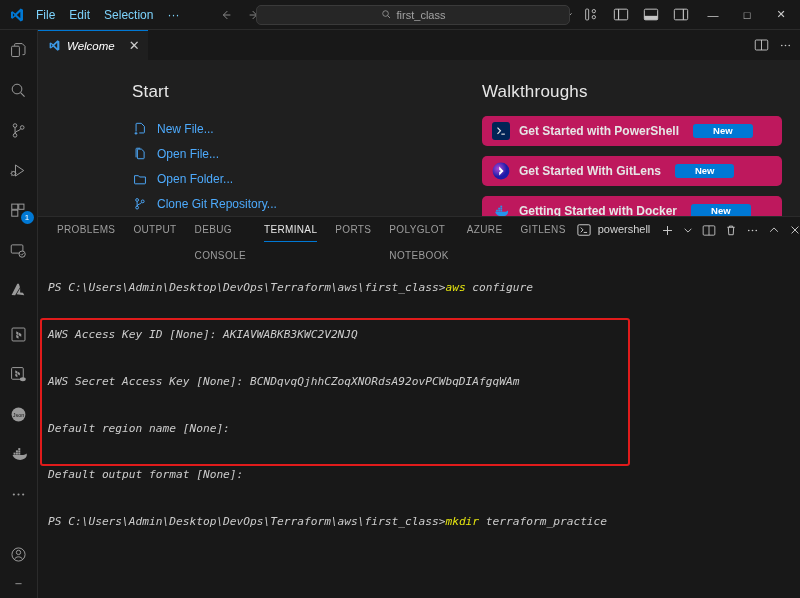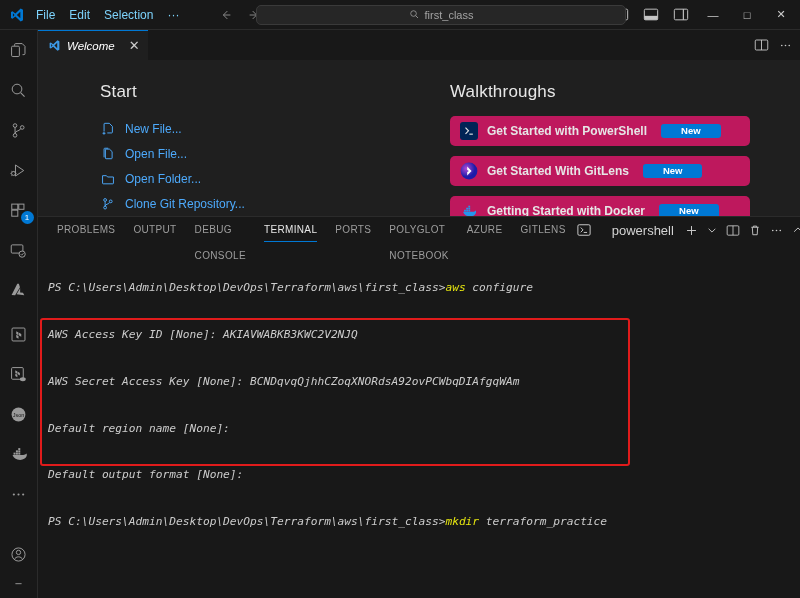--- a/index.html
+++ b/index.html
@@ -18,21 +18,21 @@
     background: #181818;
     display: flex; align-items: center;
     border-bottom: 1px solid #2b2b2b;
     position: relative;
   }
   .tb-logo { width: 34px; display: flex; align-items: center; justify-content: center; }
   .tb-menu { display: flex; align-items: center; gap: 14px; padding-left: 2px; font-size: 12px; color: #7dd3fc; }
   .tb-menu span { cursor: default; }
   .tb-nav { display: flex; align-items: center; gap: 14px; margin-left: 40px; color: #a0a0a0; font-size: 15px; }
   .tb-search {
-    position: absolute; left: 256px; width: 370px; height: 20px;
+    position: absolute; left: 256px; width: 314px; height: 20px;
     background: #262626; border: 1px solid #3a3a3a; border-radius: 5px;
     display: flex; align-items: center; justify-content: center; gap: 5px;
     font-size: 11px; color: #a3a3a3;
   }
   .tb-right { margin-left: auto; display: flex; align-items: center; gap: 0px; padding-right: 2px; }
   .tb-ic { width: 26px; height: 26px; display: flex; align-items: center; justify-content: center; color: #c5c5c5; }
   .tb-ic.wide { width: 30px; }
   .tb-win { width: 34px; height: 30px; display: flex; align-items: center; justify-content: center; color: #cccccc; font-size: 11px; }
 
   
@@ -65,21 +65,21 @@
     padding: 0 8px 0 10px; font-size: 11.5px; color: #ffffff;
     font-style: italic; min-width: 0;
   }
   .tab .close { color: #cccccc; font-size: 13px; font-style: normal; margin-left: 8px; }
   .tabbar-actions { margin-left: auto; display: flex; align-items: center; gap: 2px; padding-right: 4px; color: #cccccc; }
   .tabbar-actions .ti { width: 22px; height: 30px; display: flex; align-items: center; justify-content: center; }
 
   
   .welcome { flex: 1; min-height: 0; overflow: hidden; position: relative; background: #1f1f1f; padding: 22px 0 0 0; }
   .welcome-inner { display: flex; gap: 0; padding-left: 62px; }
-  .wcol-left { width: 350px; }
+  .wcol-left { width: 350px; margin-left: 32px; }
   .wcol-right { width: 300px; }
   .w-h { font-size: 17px; font-weight: normal; color: #e7e7e7; margin-bottom: 14px; letter-spacing: .2px; }
   .start-item { display: flex; align-items: center; gap: 9px; height: 25px; color: #4daafc; font-size: 12px; }
   .start-item .si-ic { width: 16px; display: flex; align-items: center; justify-content: center; color: #4daafc; }
   .wt-card {
     background: #be185d; border-radius: 5px; height: 30px;
     display: flex; align-items: center; gap: 9px; padding: 0 10px;
     margin-bottom: 10px; color: #e6e6e6; font-size: 12px; font-weight: bold; text-align: center;
   }
   .badge-new {
@@ -89,21 +89,21 @@
   .wt-ic { width: 18px; height: 18px; display: flex; align-items: center; justify-content: center; border-radius: 3px; flex: none; }
 
   
   .panel { height: 382px; min-height: 382px; background: #181818; border-top: 1px solid #2b2b2b; display: flex; flex-direction: column; }
   .panel-tabs { height: 26px; min-height: 26px; display: flex; align-items: center; padding-left: 10px; }
   .ptab { font-size: 10px; letter-spacing: .35px; color: #9d9d9d; padding: 0 9px; height: 26px; line-height: 26px; position: relative; }
   .ptab.active { color: #e7e7e7; }
   .ptab.active::after { content: ""; position: absolute; left: 9px; right: 9px; bottom: 1px; height: 1px; background: #0078d4; }
   .panel-actions { margin-left: auto; display: flex; align-items: center; gap: 1px; padding-right: 5px; color: #cccccc; }
   .pa-ic { height: 26px; display: flex; align-items: center; justify-content: center; padding: 0 4px; font-size: 13px; }
-  .pa-shell { display: flex; gap: 21px; font-size: 13px; color: #d4d4d4; padding: 0 6px 0 2px; }
+  .pa-shell { display: flex; gap: 7px; font-size: 11px; color: #d4d4d4; padding: 0 6px 0 2px; }
 
   .terminal {
     flex: 1; min-height: 0; position: relative;
     padding: 6px 0 0 10px;
     font-family: "DejaVu Sans Mono", "Liberation Mono", monospace;
     font-size: 11.2px; line-height: 15.6px;
     color: #cccccc; white-space: pre; overflow: hidden;
   }
   .t-line { height: 15.6px; font-style: italic; }
   .c-yellow { color: #e5e510; }

